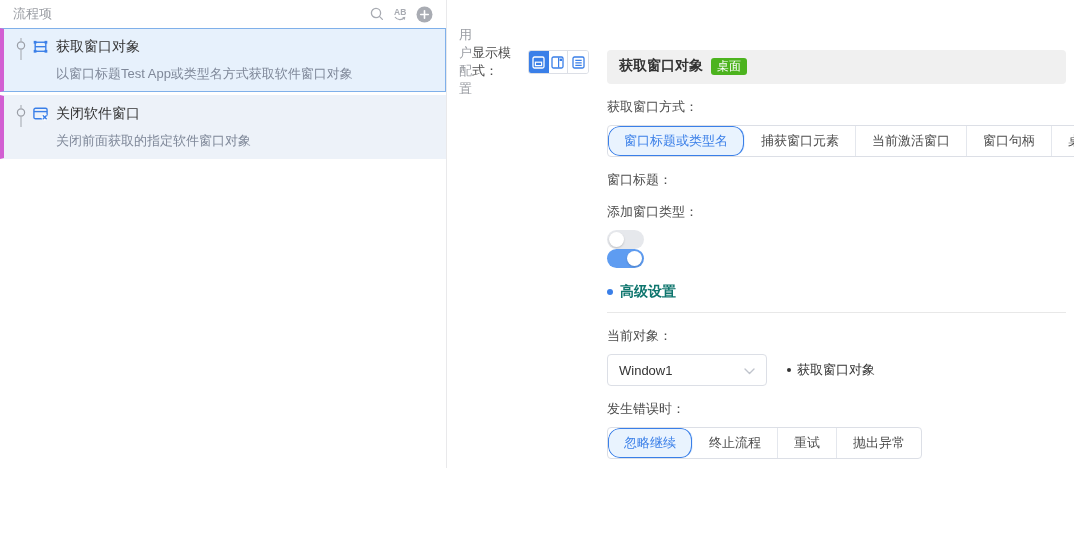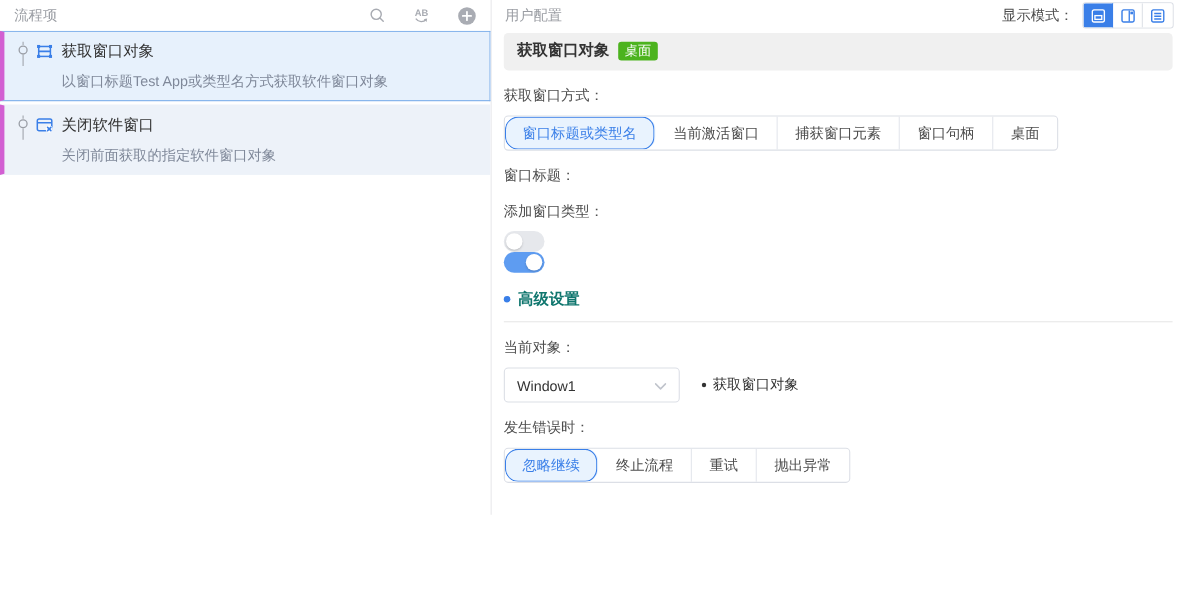--- a/index.html
+++ b/index.html
@@ -7,38 +7,38 @@
   body {
     font-family: "Liberation Sans", "DejaVu Sans", sans-serif;
     font-size: 13px; color:#4d4d4d; background:#fff;
   }
   .app { display:flex; width:1074px; height:468px; }
 
   
   .left-panel { width:447px; border-right:1px solid #e9e9eb; display:flex; flex-direction:column; }
   .panel-header { height:28px; flex:0 0 28px; display:flex; align-items:center;
                   justify-content:space-between; padding:0 13px; color:#9a9da3; }
-  .hdr-icons { display:flex; align-items:center; gap:23px; }
+  .hdr-icons { display:flex; align-items:center; gap:6px; }
   .hdr-icons svg { display:block; }
 
   .flow-list { flex:1; overflow:hidden; }
   .flow-item { position:relative; margin-bottom:3px; padding:7px 8px 8px 6px;
                border-left:4px solid #d25fd2; border-top:1px solid transparent;
                border-right:1px solid transparent; border-bottom:1px solid transparent;
                display:grid; grid-template-columns:22px 24px 1fr; row-gap:3px;
                background:#edf2f9; cursor:pointer; }
   .flow-item.selected { background:#e7f1fc; border-top:1px solid #7fb0ea;
                         border-right:1px solid #7fb0ea; border-bottom:1px solid #7fb0ea; }
   .flow-node { grid-column:1; display:flex; justify-content:center; }
   .flow-icon { grid-column:2; padding-top:2px; }
   .flow-title { grid-column:3; color:#333; font-size:14px; line-height:20px; }
   .flow-desc { grid-column:3; color:#7f8899; line-height:18px; }
 
   
-  .right-panel { flex:1; display:flex; flex-direction:column; min-width:0; }
+  .right-panel { flex:1; display:flex; flex-direction:row; min-width:0;margin-top:48px; }
   .right-panel .panel-header { padding:0 7px 0 12px; }
   .dm-wrap { display:flex; align-items:center; gap:8px; color:#4d4d4d; }
   .dm-group { display:inline-flex; border:1px solid #dcdfe6; border-radius:3px; overflow:hidden; }
   .dm-btn { width:27px; height:22px; display:flex; align-items:center; justify-content:center;
             background:#fff; border-right:1px solid #dcdfe6; cursor:pointer; }
   .dm-btn:last-child { border-right:none; }
   .dm-btn.selected { background:#3a7fe8; border-color:#3a7fe8; }
 
   .config { flex:1; padding:2px 8px 0 11px; overflow:hidden; }
 
@@ -197,22 +197,22 @@
       <div class="info-box">
         <div class="info-title-row">
           <span class="info-title">获取窗口对象</span>
           <span class="badge">桌面</span>
         </div>
       </div>
 
       <div class="field-label">获取窗口方式：</div>
       <div class="btn-group">
         <span class="opt selected">窗口标题或类型名</span>
+        <span class="opt">捕获窗口元素</span>
         <span class="opt">当前激活窗口</span>
-        <span class="opt">捕获窗口元素</span>
         <span class="opt">窗口句柄</span>
         <span class="opt">桌面</span>
       </div>
 
       <div class="field-label">窗口标题：</div>
 
       <div class="field-label">添加窗口类型：</div>
       <div class="toggle">
           <span class="knob"></span>
         </div>

